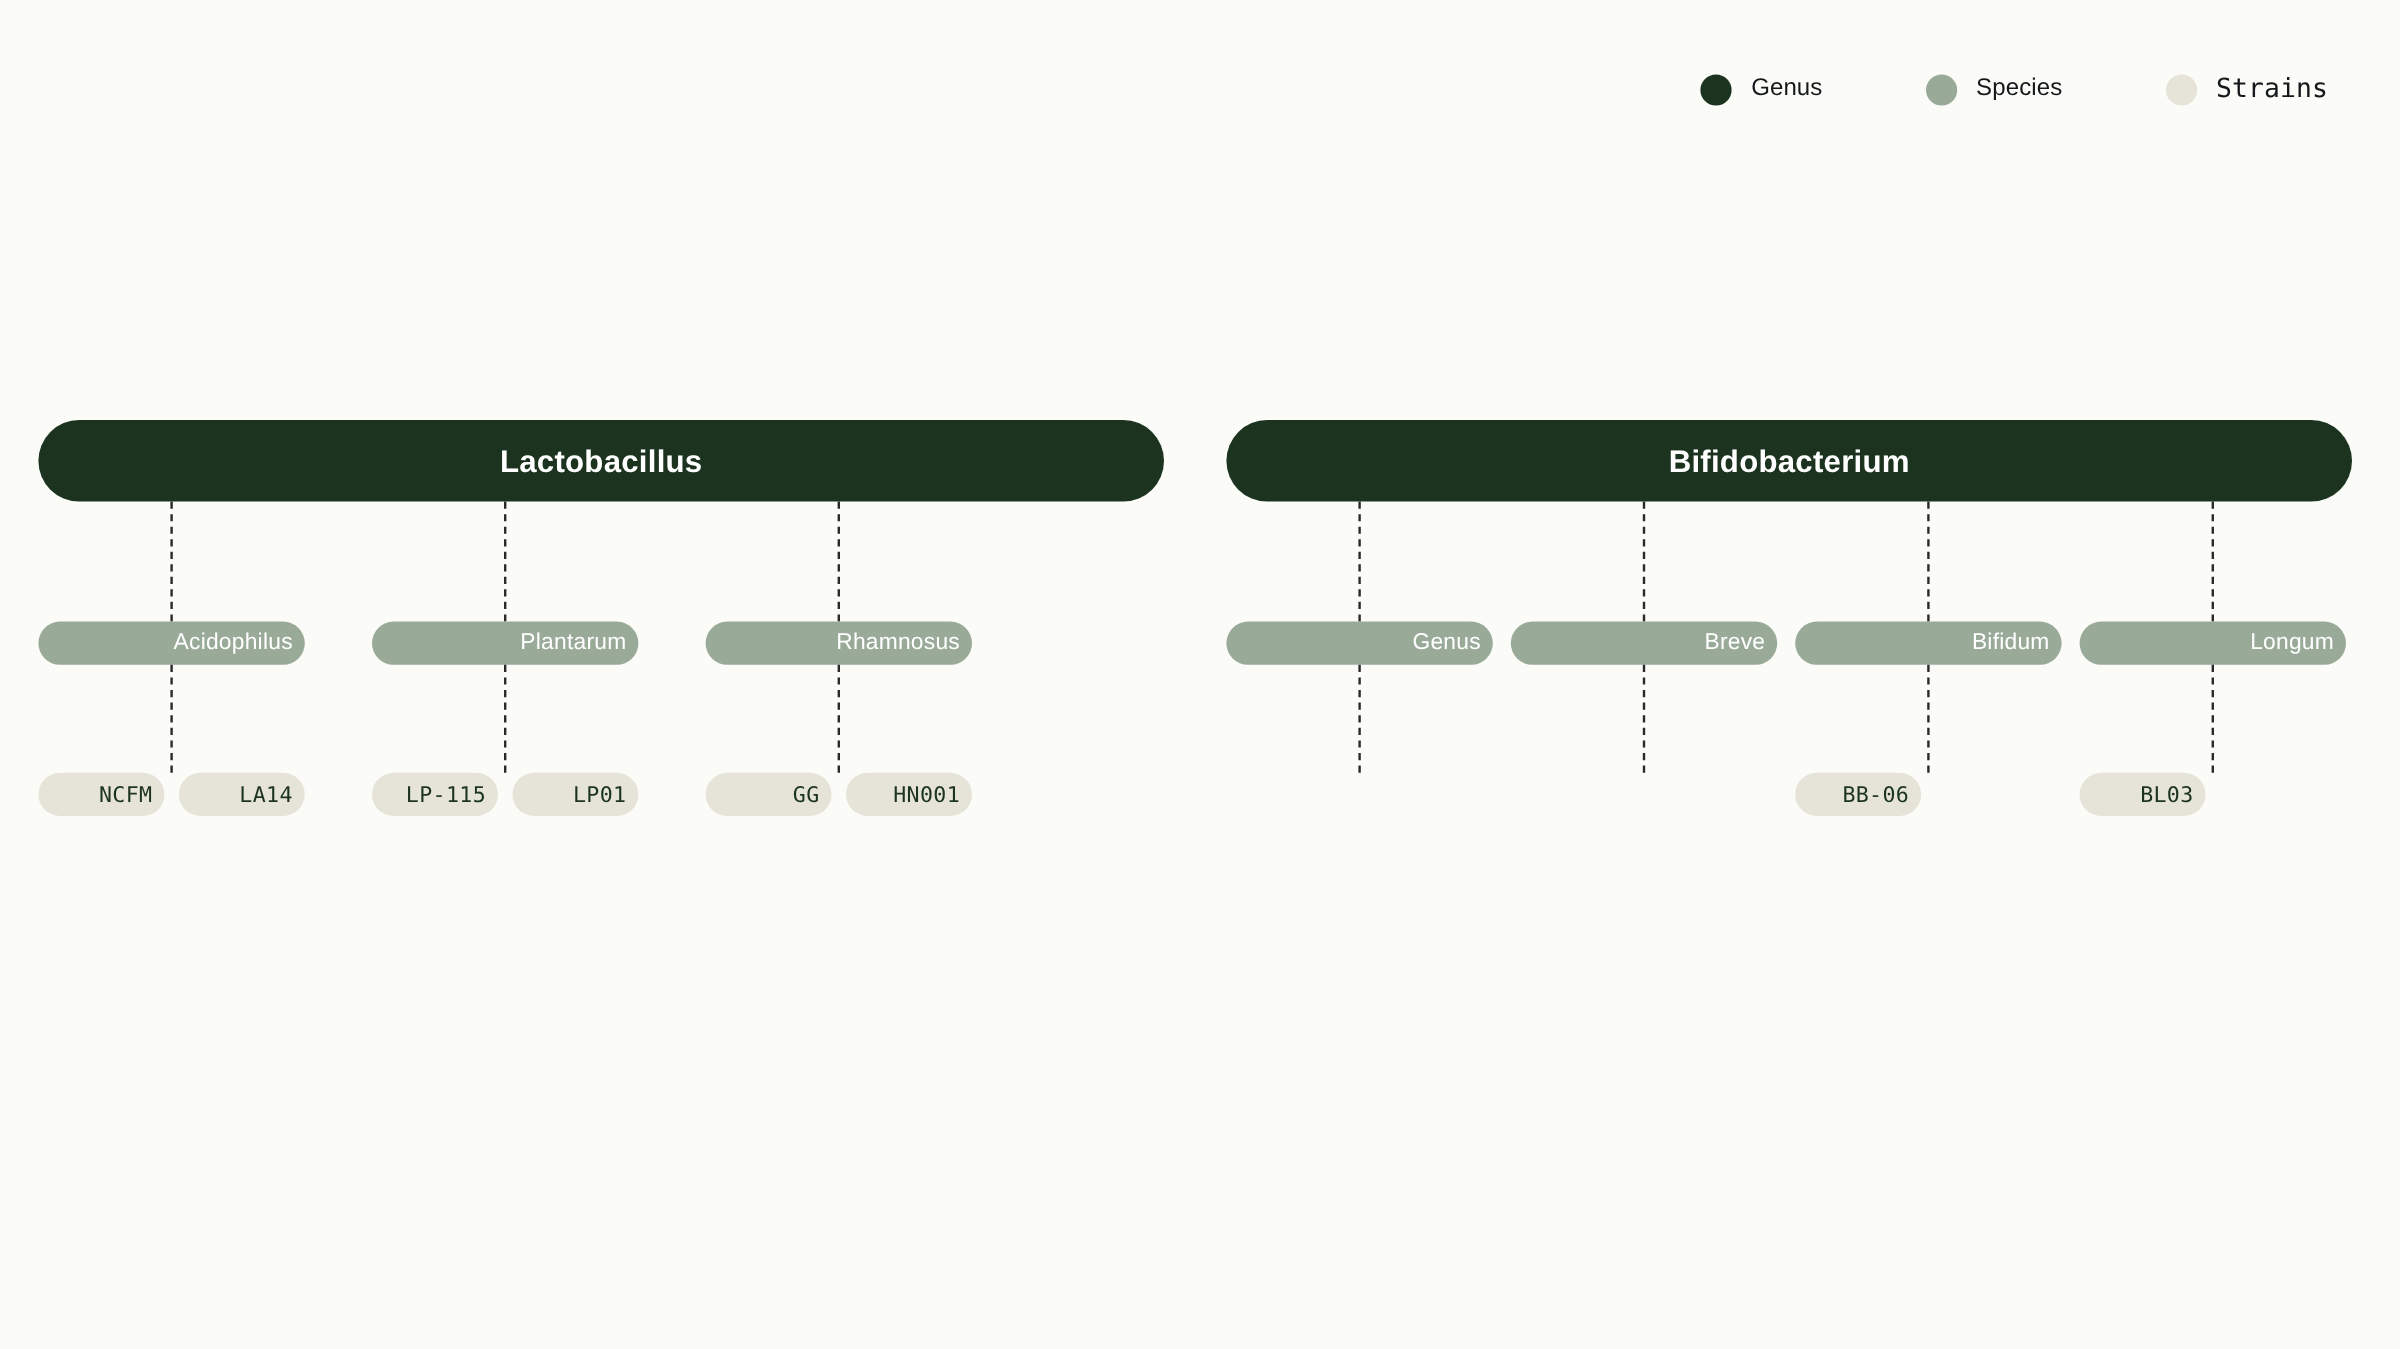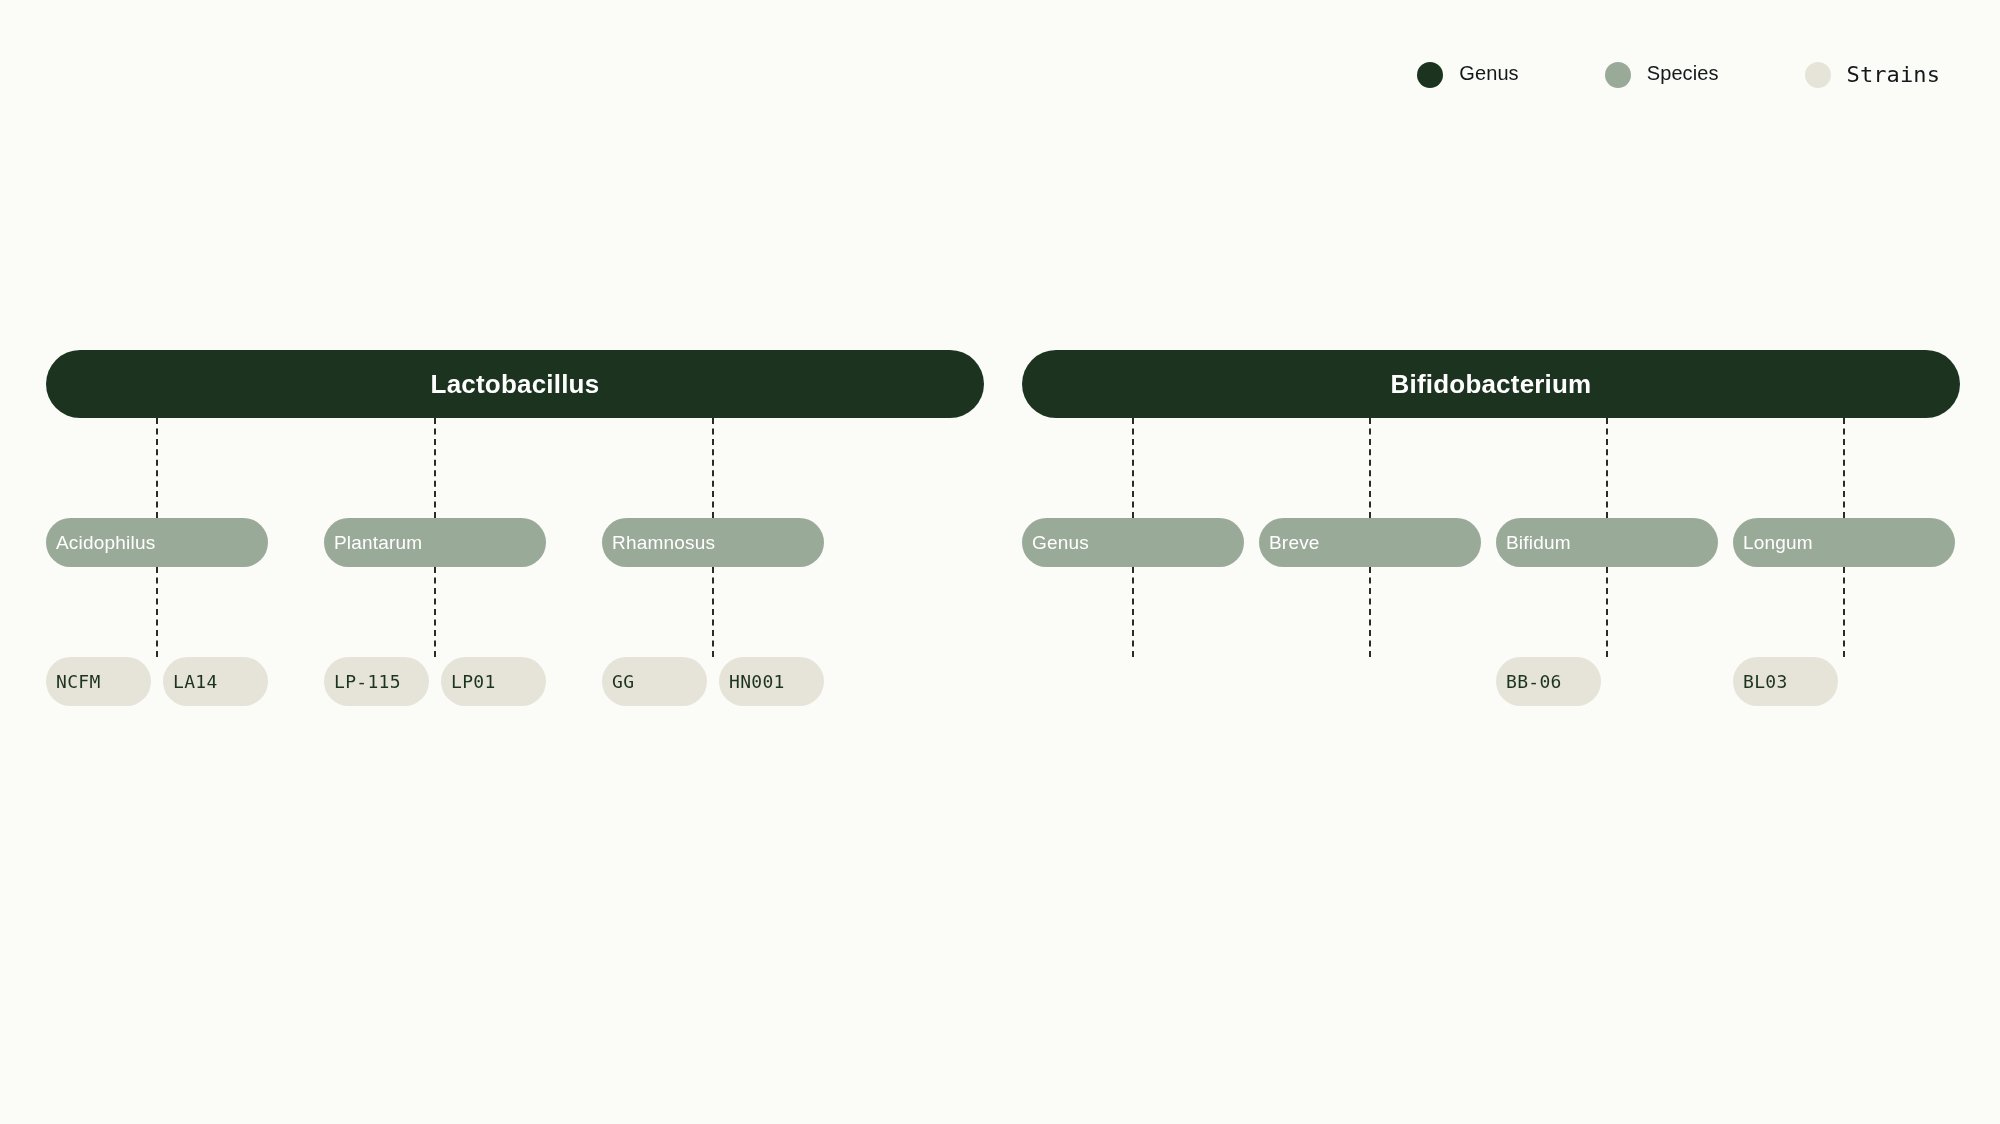--- a/index.html
+++ b/index.html
@@ -52,21 +52,21 @@
     position: absolute;
     top: 0;
     left: 0;
     width: 2000px;
     height: 1124px;
   }
   .genus-group {
     position: absolute;
     top: 350px;
   }
-  .genus-group.left  { left: 46px;  width: 938px; }
+  .genus-group.left  { left: 32px;  width: 938px; }
   .genus-group.right { left: 1022px; width: 938px; }
 
   
   .genus-bar {
     height: 68px;
     border-radius: 34px;
     background: #1c3320;
     display: flex;
     align-items: center;
     justify-content: center;
@@ -97,25 +97,25 @@
   .connector {
     width: 0;
     border-left: 2px dashed #2a2a28;
     height: 100px;
   }
   .connector.top    { height: 100px; }
   .connector.bottom { height: 90px; }
 
   
   .pill {
-    height: 49px;
+    height: 36px;
     border-radius: 25px;
     display: flex;
     align-items: center;
-    justify-content: flex-start;
+    justify-content: flex-end;
     box-sizing: border-box;
     padding: 0 10px;
   }
   .pill.species {
     background: #9aaa99;
     width: 100%;
   }
   .pill.species .pill-label {
     color: #ffffff;
     font-size: 19px;

